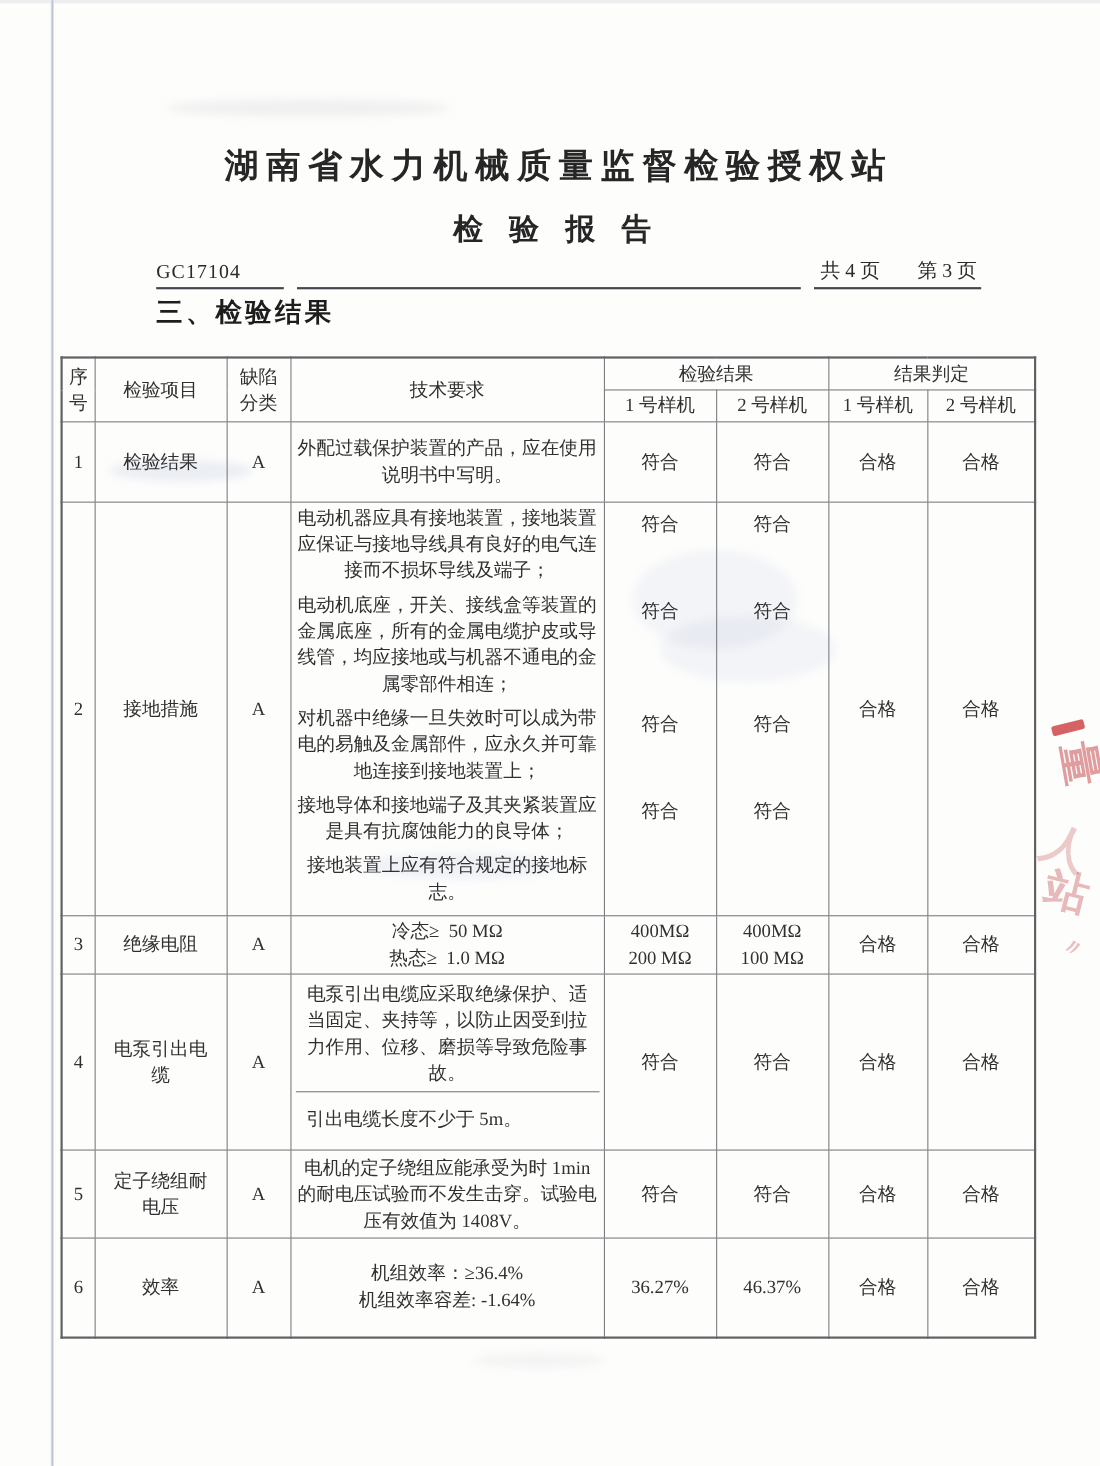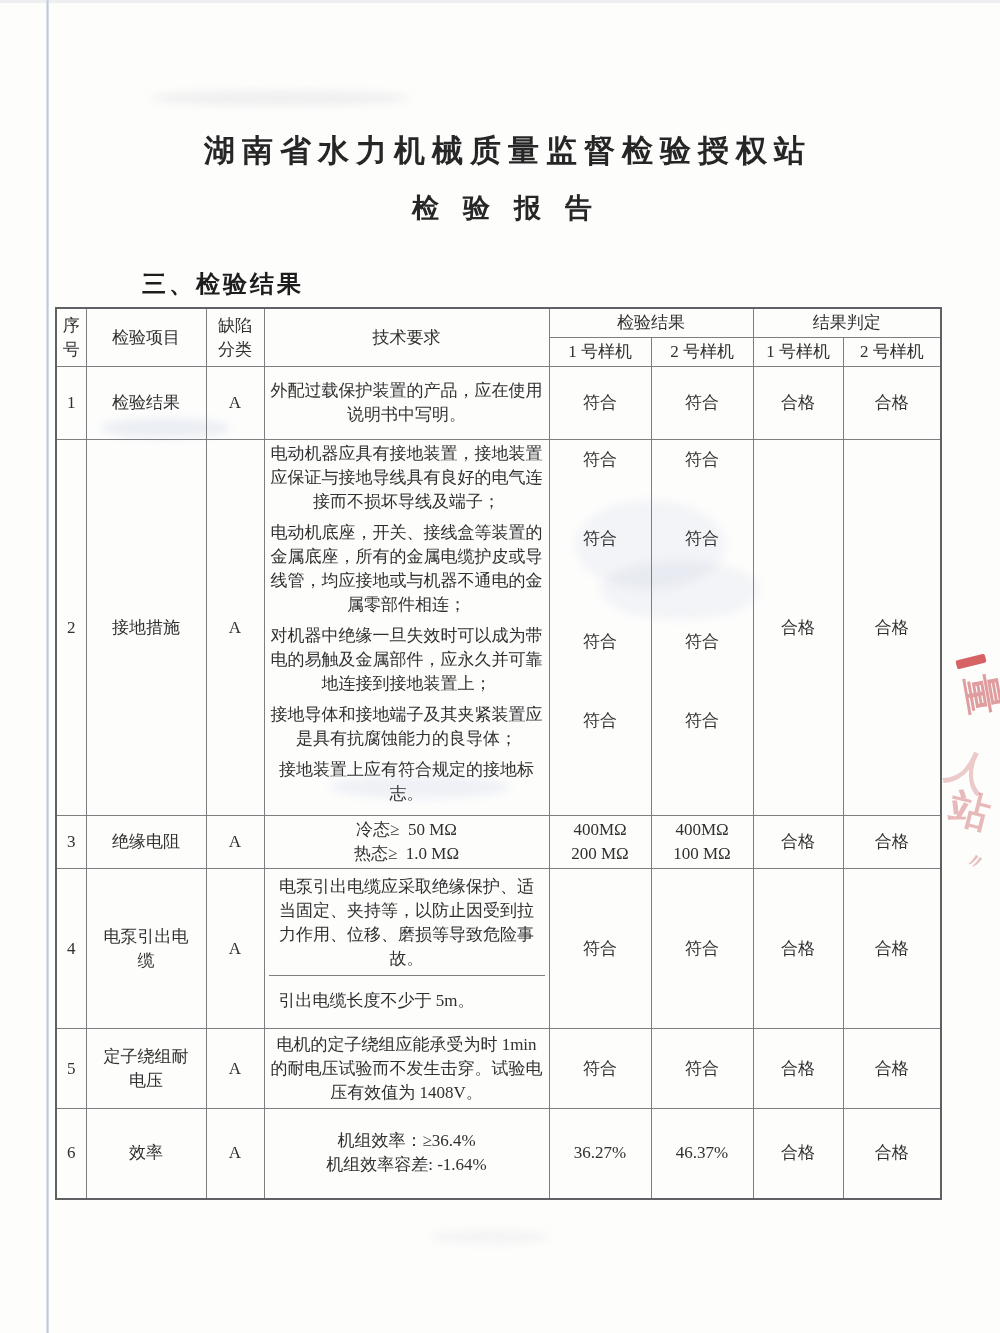--- a/index.html
+++ b/index.html
@@ -52,21 +52,21 @@
   .ref-gap { width:12px; }
   .ref-blank { flex:1; border-bottom:2px solid #44474b; height:26px; }
   .ref-pages { border-bottom:2px solid #44474b; padding:0 4px 3px 6px; display:flex; gap:34px; white-space:pre; }
   .section-heading {
     position:absolute; left:142px; top:268px;
     font-family:"Liberation Sans","DejaVu Sans",sans-serif;
     font-size:24px; font-weight:700; letter-spacing:3px; color:#1d1d1d;
   }
   
   table.results {
-    position:absolute; left:55px; top:307px; width:885px;
+    position:absolute; left:55px; top:324px; width:885px;
     border-collapse:collapse; table-layout:fixed;
     border:2px solid #5f6164;
   }
   .results th, .results td {
     border:1px solid #7c7e82; font-size:17px; line-height:24px;
     font-weight:400; text-align:center; vertical-align:middle;
     padding:2px 4px; color:#303030; white-space:normal;
   }
   .results thead tr { height:28px; }
   .req { text-align:left; padding:4px 10px; white-space:pre-wrap; }
@@ -96,20 +96,30 @@
   <div class="smudge smudge-a"></div>
   <div class="smudge smudge-b"></div>
   <div class="smudge smudge-c"></div>
   <div class="smudge smudge-d"></div>
   <div class="smudge smudge-e"></div>
   <div class="smudge smudge-f"></div>
 
   <div class="station-title">湖南省水力机械质量监督检验授权站</div>
   <div class="report-title">检验报告</div>
 
+  <div class="ref-line">
+    <span class="ref-no">GC17104</span>
+    <span class="ref-gap"></span>
+    <span class="ref-blank"></span>
+    <span class="ref-gap"></span>
+    <span class="ref-pages">
+      <span>共 4 页</span>
+      <span>第 3 页</span>
+    </span>
+  </div>
 
   <div class="section-heading">三、检验结果</div>
 
   <table class="results">
     <colgroup>
       <col style="width:30px">
         <col style="width:120px">
         <col style="width:58px">
         <col style="width:285px">
       <col style="width:102px">

